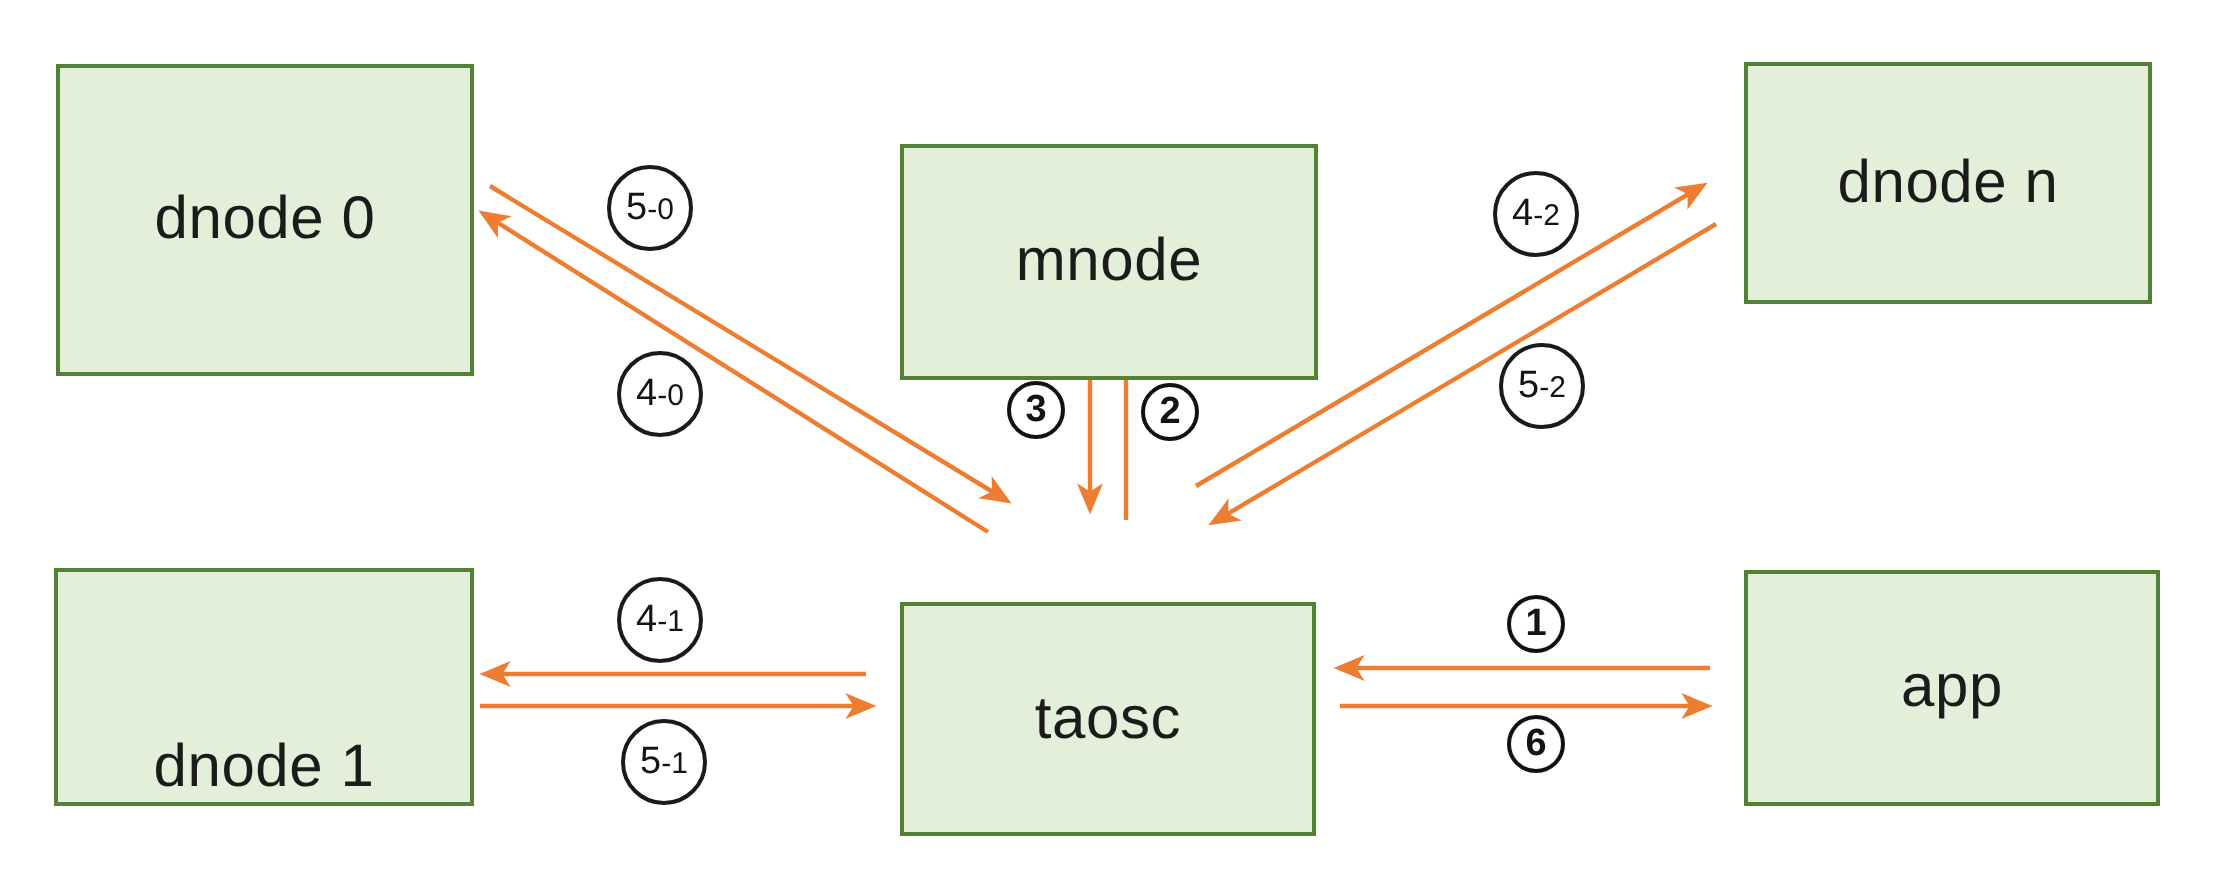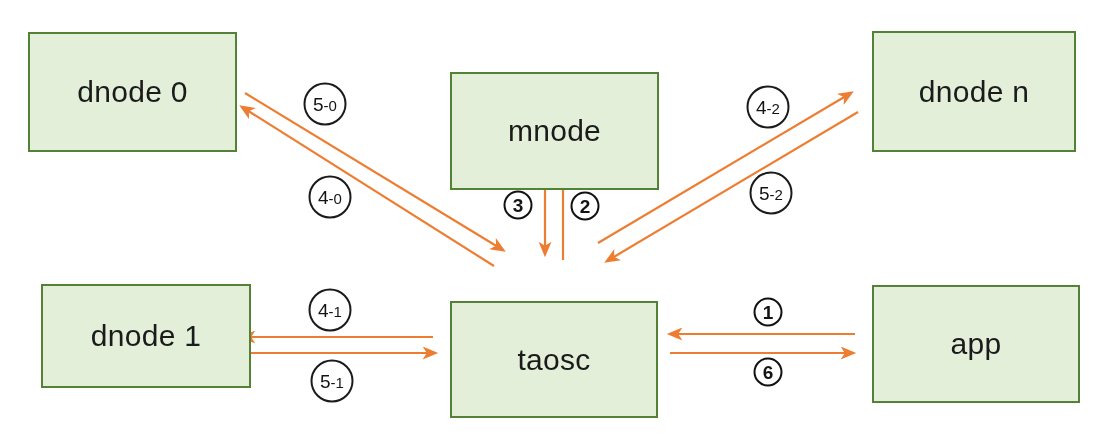--- a/index.html
+++ b/index.html
@@ -87,30 +87,30 @@
         <line class="edge" x1="563" y1="260" x2="563" y2="177" marker-end="url(#arrow-head)"></line>
         <line class="edge" x1="598" y1="243" x2="851" y2="93" marker-end="url(#arrow-head)"></line>
         <line class="edge" x1="858" y1="112" x2="607" y2="261" marker-end="url(#arrow-head)"></line>
         <line class="edge" x1="433" y1="337" x2="243" y2="337" marker-end="url(#arrow-head)"></line>
         <line class="edge" x1="240" y1="353" x2="435" y2="353" marker-end="url(#arrow-head)"></line>
         <line class="edge" x1="855" y1="334" x2="670" y2="334" marker-end="url(#arrow-head)"></line>
         <line class="edge" x1="670" y1="353" x2="853" y2="353" marker-end="url(#arrow-head)"></line>
       </g>
   </svg>
   <div id="nodes">
-      <div class="node" style="left: 28px; top: 32px; width: 209px; height: 120px;">
+      <div class="node" style="left: 28px; top: 32px; width: 209px; height: 156px;">
         <span>dnode 0</span>
       </div>
       <div class="node" style="left: 450px; top: 32px; width: 209px; height: 118px; margin-top: 40px;">
         <span>mnode</span>
       </div>
       <div class="node" style="left: 872px; top: 31px; width: 204px; height: 121px;">
         <span>dnode n</span>
       </div>
-      <div class="node" style="left: 41px; top: 284px; width: 210px; height: 104px;">
+      <div class="node" style="left: 27px; top: 284px; width: 210px; height: 119px; align-items: flex-end;">
         <span>dnode 1</span>
       </div>
       <div class="node" style="left: 450px; top: 301px; width: 208px; height: 117px;">
         <span>taosc</span>
       </div>
       <div class="node" style="left: 872px; top: 285px; width: 208px; height: 118px;">
         <span>app</span>
       </div>
     </div>
   <div id="labels">

